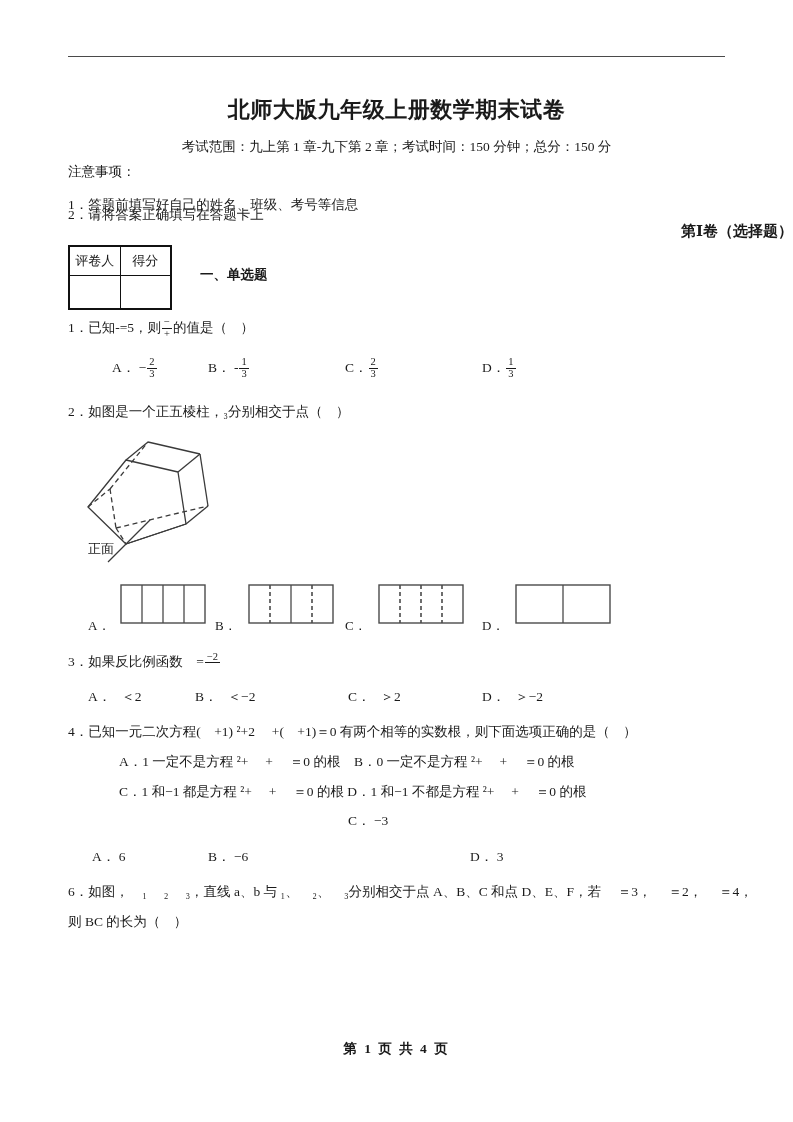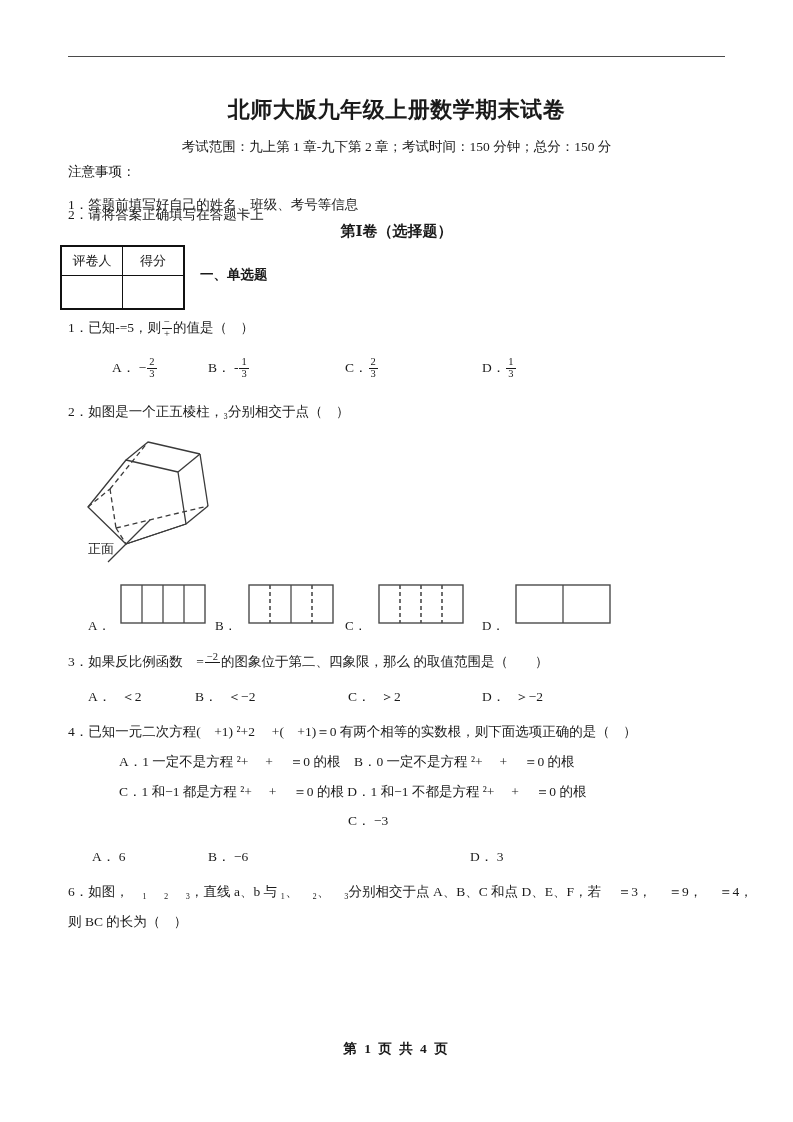--- a/index.html
+++ b/index.html
@@ -62,30 +62,30 @@
     white-space: nowrap;
   }
   .note-1 { top: 196px; text-align: right; }
   .note-2 { top: 206px; }
 
   .part-header {
     position: absolute;
     left: 0;
     top: 222px;
     width: 793px;
-    text-align: center;
+    text-align: right;
     font-size: 15px;
     font-weight: bold;
   }
 
   .score-table {
     position: absolute;
-    left: 60px;
+    left: 68px;
     top: 245px;
-    width: 125px;
+    width: 104px;
     height: 61px;
     border-collapse: collapse;
     border: 2.2px solid #111;
   }
   .score-table td {
     border: 1.2px solid #111;
     width: 50%;
     height: 28px;
     text-align: center;
     font-size: 13px;
@@ -272,21 +272,21 @@
     <line x1="64" y1="1" x2="64" y2="39" stroke="#4a4a4a" stroke-width="1.6" stroke-dasharray="4,3"></line>
   </svg>
 
   <div class="rect-lab" style="left:482px; top:617px;">D．</div>
   <svg class="rect-fig" style="left:515px; top:584px;" width="96" height="40" viewBox="0 0 96 40">
     <rect x="1" y="1" width="94" height="38" fill="none" stroke="#4a4a4a" stroke-width="1.4"></rect>
     <line x1="48" y1="1" x2="48" y2="39" stroke="#4a4a4a" stroke-width="1.3"></line>
   </svg>
 
   <div class="q" style="top:652px;">
-    <span>3．</span><span>如果反比例函数　=</span><span class="frac blank"><span class="num">−2</span><span class="den"></span></span><span>的图象位于第二、四象限，那么 的取值范围是（　　）</span>
+    <span>3．</span><span>如果反比例函数　=</span><span class="frac blank"><span class="num">−2</span><span class="den"></span></span>
   </div>
 
   <div class="opt" style="left:88px; top:688px;">
     <span>A．</span><span class="gap"></span><span>＜2</span>
   </div>
   <div class="opt" style="left:195px; top:688px;">
     <span>B．</span><span class="gap"></span><span>＜−2</span>
   </div>
   <div class="opt" style="left:348px; top:688px;">
     <span>C．</span><span class="gap"></span><span>＞2</span>
@@ -312,19 +312,19 @@
   <div class="opt" style="left:348px; top:812px;">
     <span>C．</span>
     <span>−3</span>
   </div>
   <div class="opt" style="left:470px; top:848px;">
     <span>D．</span>
     <span>3</span>
   </div>
 
   <div class="q" style="top:882px;">
-    <span>6．</span><span>如图，　₁　 ₂　 ₃，直线 a、b 与 ₁、　₂、　₃分别相交于点 A、B、C 和点 D、E、F，若　 ＝3，　 ＝9，　 ＝4，</span>
+    <span>6．</span><span>如图，　₁　 ₂　 ₃，直线 a、b 与 ₁、　₂、　₃分别相交于点 A、B、C 和点 D、E、F，若　 ＝3，　 ＝2，　 ＝4，</span>
   </div>
   <div class="q" style="top:912px;">则 BC 的长为（　）</div>
 
   <div class="footer">第 1 页 共 4 页</div>
 
 </div>
 
 </body></html>

